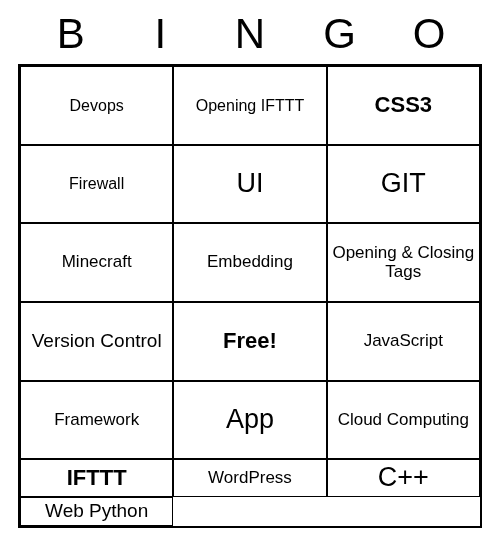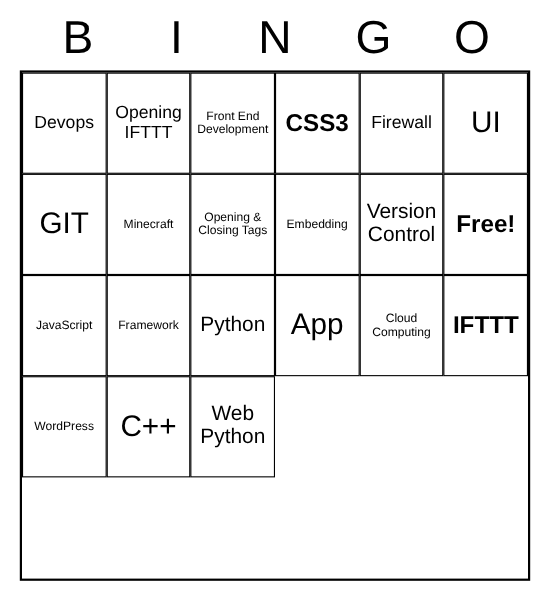--- a/index.html
+++ b/index.html
@@ -25,21 +25,21 @@
     }
     .header-letter {
       font-size: 42px;
       font-weight: 400;
       width: 20%;
       text-align: center;
       color: #000;
     }
     .grid {
       display: grid;
-      grid-template-columns: repeat(6, 1fr);
+      grid-template-columns: repeat(3, 1fr);
       grid-template-rows: repeat(5, 1fr);
       border: 2px solid #000;
       width: 464px;
       height: 464px;
     }
     .cell {
       border: 1px solid #000;
       display: flex;
       align-items: center;
       justify-content: center;
@@ -49,21 +49,21 @@
     }
     .cell span {
       line-height: 1.1;
       color: #000;
       word-break: break-word;
     }
     .fs-xl { font-size: 27px; }
     .fs-l { font-size: 22px; font-weight: bold; }
     .fs-m { font-size: 19px; }
     .fs-s { font-size: 16px; }
-    .fs-xs { font-size: 11px; }
+    .fs-xs { font-size: 17px; }
     .fs-xxs { font-size: 11px; }
   </style>
 </head>
 <body>
 
 <div class="bingo-container">
   <div class="header-row">
     <div class="header-letter">B</div>
     <div class="header-letter">I</div>
     <div class="header-letter">N</div>
@@ -71,57 +71,51 @@
     <div class="header-letter">O</div>
   </div>
   <div class="grid" id="grid">
       <div class="cell">
         <span class="fs-s">Devops</span>
       </div>
       <div class="cell">
         <span class="fs-s">Opening IFTTT</span>
       </div>
       <div class="cell">
-        <span class="fs-xxs">Front End Development</span>
-      </div>
-      <div class="cell">
         <span class="fs-l">CSS3</span>
       </div>
       <div class="cell">
         <span class="fs-s">Firewall</span>
       </div>
       <div class="cell">
         <span class="fs-xl">UI</span>
       </div>
       <div class="cell">
         <span class="fs-xl">GIT</span>
       </div>
       <div class="cell">
         <span class="fs-xs">Minecraft</span>
       </div>
       <div class="cell">
-        <span class="fs-xs">Opening &amp; Closing Tags</span>
+        <span class="fs-xs">Embedding</span>
       </div>
       <div class="cell">
-        <span class="fs-xs">Embedding</span>
+        <span class="fs-xs">Opening &amp; Closing Tags</span>
       </div>
       <div class="cell">
         <span class="fs-m">Version Control</span>
       </div>
       <div class="cell">
         <span class="fs-l">Free!</span>
       </div>
       <div class="cell">
         <span class="fs-xs">JavaScript</span>
       </div>
       <div class="cell">
         <span class="fs-xs">Framework</span>
-      </div>
-      <div class="cell">
-        <span class="fs-m">Python</span>
       </div>
       <div class="cell">
         <span class="fs-xl">App</span>
       </div>
       <div class="cell">
         <span class="fs-xs">Cloud Computing</span>
       </div>
       <div class="cell">
         <span class="fs-l">IFTTT</span>
       </div>

